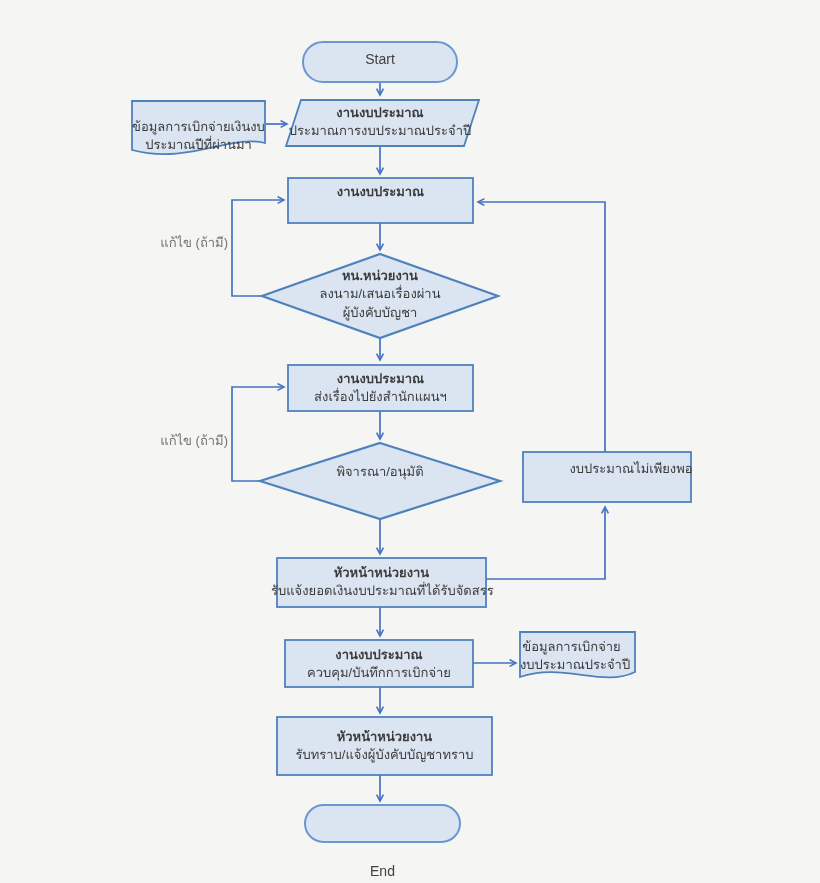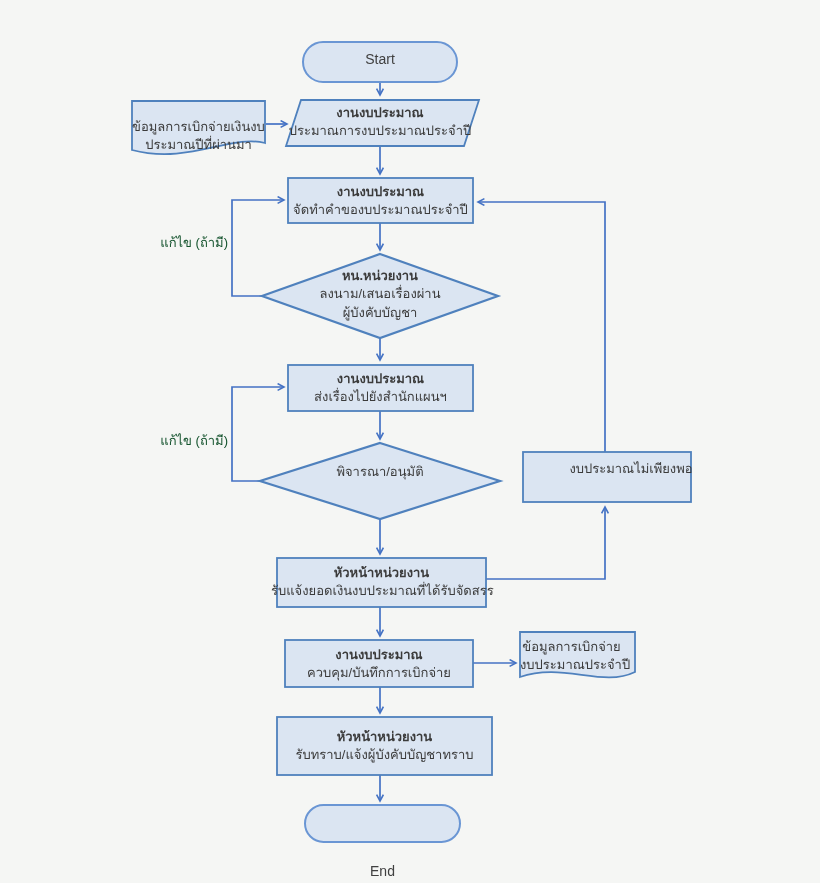--- a/index.html
+++ b/index.html
@@ -16,21 +16,21 @@
   svg.layer{position:absolute;left:0;top:0;}
   .shape{fill:var(--node-fill);stroke:var(--node-stroke);stroke-width:1.8;}
   .terminal{fill:var(--node-fill);stroke:var(--terminal-stroke);stroke-width:2;}
   .decision{stroke-width:2.2;}
   .edge{fill:none;stroke:var(--connector);stroke-width:1.7;}
   .arrowhead{fill:none;stroke:var(--connector);stroke-width:1.6;}
   .node-label{position:absolute;text-align:center;font-size:13px;line-height:1.42;color:var(--text);}
   .node-label .t{display:block;font-weight:bold;white-space:nowrap;}
   .node-label .l{display:block;white-space:nowrap;}
   .terminal-label{position:absolute;text-align:center;font-size:14px;color:#404040;}
-  .edge-label{position:absolute;font-size:13px;color:#14532d;text-align:right;white-space:nowrap;}
+  .edge-label{position:absolute;font-size:13px;color:#737373;text-align:right;white-space:nowrap;}
 </style>
 </head>
 <body>
 
 <div class="canvas">
 
   <svg class="layer" width="820" height="883" viewBox="0 0 820 883">
     <defs>
       <marker id="arrow" markerWidth="10" markerHeight="10" refX="7.2" refY="4" orient="auto" markerUnits="userSpaceOnUse">
         <path d="M0.8,0.6 L7.2,4 L0.8,7.4" class="arrowhead"></path>
@@ -79,21 +79,20 @@
     <span class="l">ประมาณการงบประมาณประจำปี</span>
   </div>
 
   <div class="node-label" style="left:130px;top:118px;width:137px;">
     <span class="l">ข้อมูลการเบิกจ่ายเงินงบ</span>
     <span class="l">ประมาณปีที่ผ่านมา</span>
   </div>
 
   <div class="node-label" style="left:288px;top:183px;width:185px;">
     <span class="t">งานงบประมาณ</span>
-    <span class="l">จัดทำคำของบประมาณประจำปี</span>
   </div>
 
   <div class="node-label" style="left:290px;top:267px;width:180px;">
     <span class="t">หน.หน่วยงาน</span>
     <span class="l">ลงนาม/เสนอเรื่องผ่าน</span>
     <span class="l">ผู้บังคับบัญชา</span>
   </div>
 
   <div class="node-label" style="left:288px;top:370px;width:185px;">
     <span class="t">งานงบประมาณ</span>

